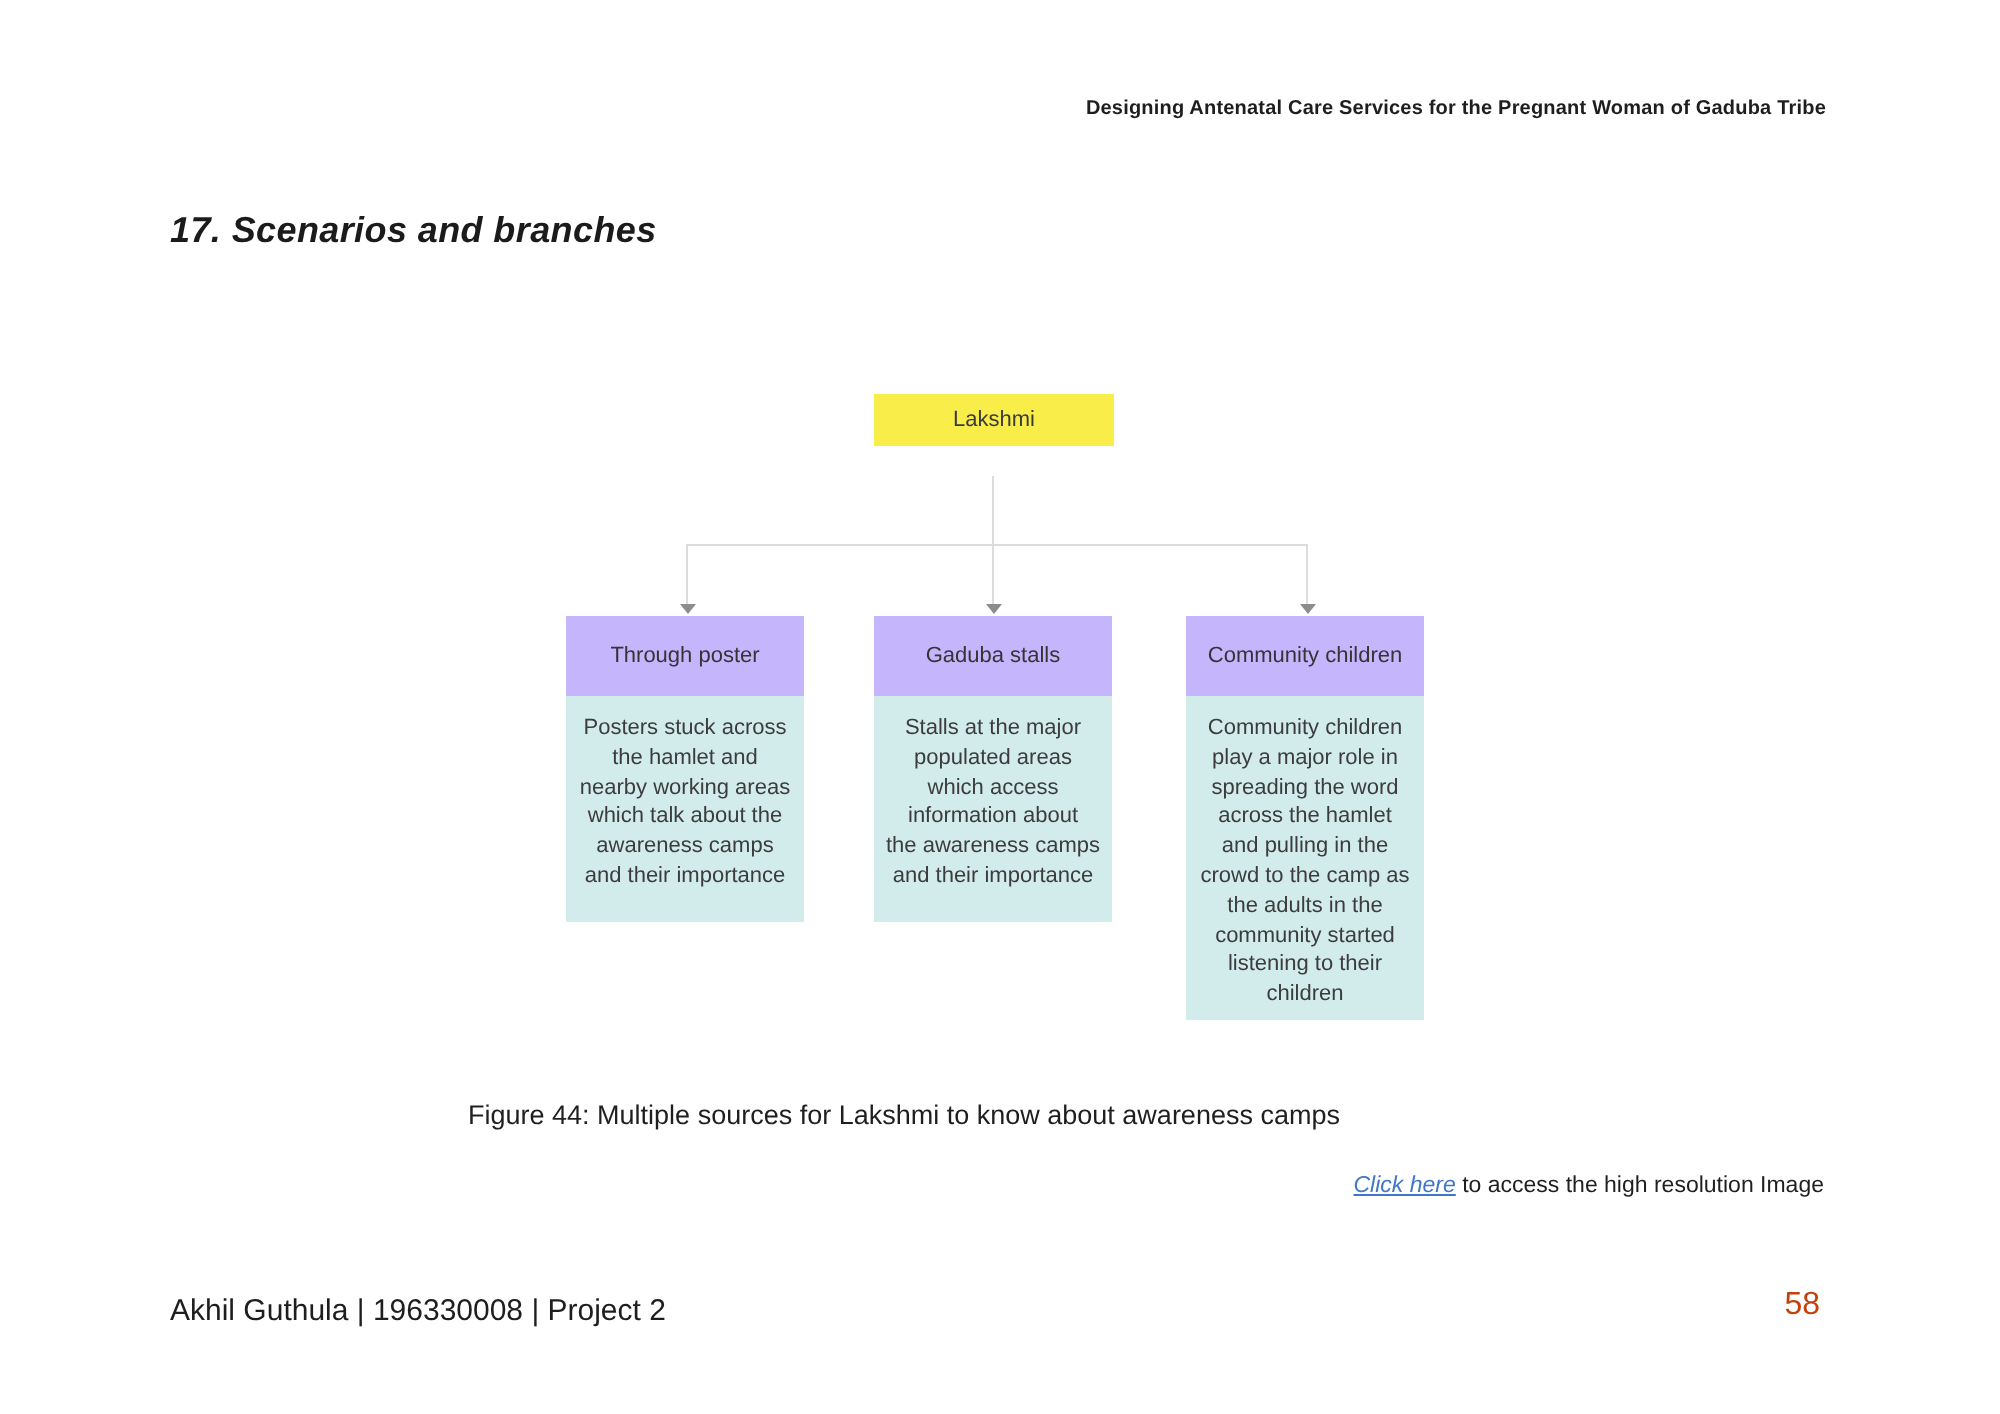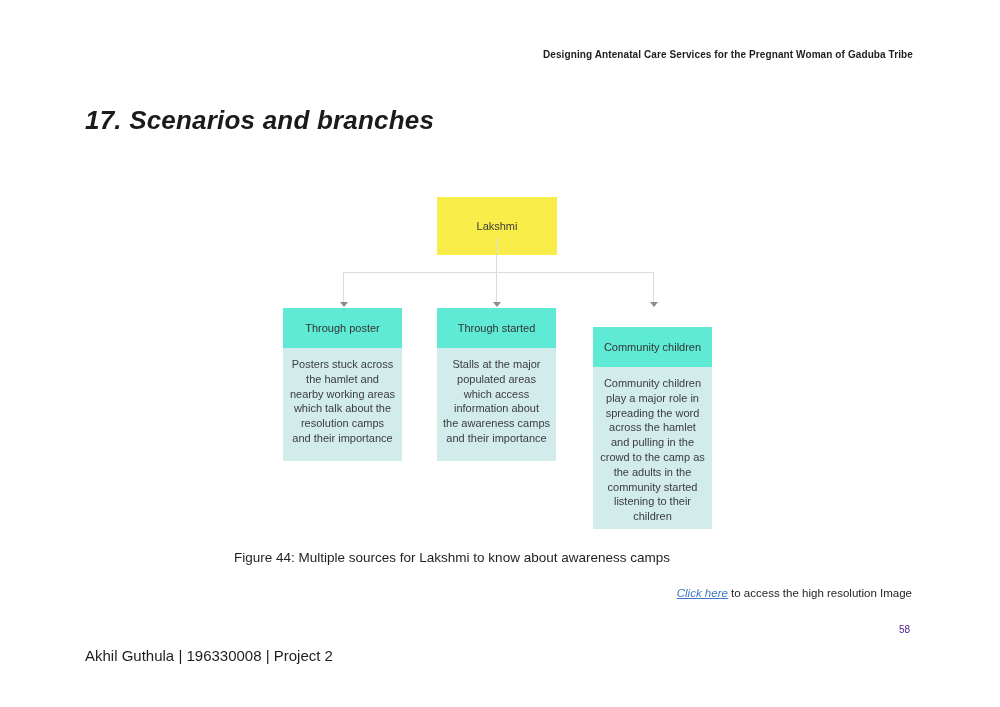--- a/index.html
+++ b/index.html
@@ -8,50 +8,50 @@
   .page {
     position:relative; width:1000px; height:707px; background:#ffffff;
     overflow:hidden; margin:0 auto;
   }
   .running-header {
     position:absolute; top:49px; right:87px;
     font-size:10px; font-weight:bold; color:#1e1e1e; letter-spacing:0.1px;
   }
   .page-title {
     position:absolute; left:85px; top:105px;
-    font-size:26px; font-weight:bold; font-style:italic; color:#1b1b1b;
+    font-size:18px; font-weight:bold; font-style:italic; color:#1b1b1b;
     letter-spacing:0.2px;
   }
   
   .diagram { position:absolute; left:0; top:0; width:1000px; height:560px; }
   .root-node {
-    position:absolute; left:437px; top:197px; width:120px; height:58px;
+    position:absolute; left:437px; top:197px; width:120px; height:26px;
     background:#f9ed49; display:flex; align-items:center; justify-content:center;
     font-size:11px; color:#3a3a3a;text-align:right;
   }
   .conn { position:absolute; background:#dcdcdc; }
   .conn.v-root { left:496px; top:238px; width:1px; height:34px; }
   .conn.h-main { left:343px; top:272px; width:311px; height:1px; }
   .conn.v-d1 { left:343px; top:272px; width:1px; height:30px; }
   .conn.v-d2 { left:496px; top:272px; width:1px; height:30px; }
   .conn.v-d3 { left:653px; top:272px; width:1px; height:30px; }
   .arrowhead {
     position:absolute; width:0; height:0;
     border-left:4px solid transparent; border-right:4px solid transparent;
     border-top:5px solid #8c8c8c;
   }
   .arrowhead.a1 { left:340px; top:302px; }
   .arrowhead.a2 { left:493px; top:302px; }
   .arrowhead.a3 { left:650px; top:302px; }
   .node { position:absolute; top:308px; width:119px; }
   .node.n1 { left:283px; }
   .node.n2 { left:437px; }
-  .node.n3 { left:593px;margin-top:19px; }
+  .node.n3 { left:593px; }
   .node-header {
-    height:40px; background:#5eead4; display:flex; align-items:center; justify-content:center;
+    height:40px; background:#c4b5fd; display:flex; align-items:center; justify-content:center;
     font-size:11px; color:#343434; text-align:center;
   }
   .node-body {
     background:#d2ebeb; padding:9px 2px 4px 2px; text-align:center;
     font-size:11px; line-height:14.8px; color:#3c3c3c; white-space:pre-line;
   }
   .node.n1 .node-body, .node.n2 .node-body { height:113px; }
   .node.n3 .node-body { height:162px; }
   
   .figure-caption {
@@ -61,21 +61,21 @@
   .hires-line {
     position:absolute; top:587px; right:88px; font-size:11.5px; color:#1f1f1f;
   }
   .hires-link {
     color:#3f76c8; font-style:italic; text-decoration:underline; cursor:pointer;padding-left:36px;
   }
   .footer-text {
     position:absolute; left:85px; top:647px; font-size:15px; font-weight:normal; color:#1e1e1e;
   }
   .page-number {
-    position:absolute; right:90px; top:624px; font-size:10px; color:#4c1d95;
+    position:absolute; right:90px; top:644px; font-size:16px; color:#c2410c;
   }
 </style>
 </head>
 <body>
 
 <div class="page">
 
   <div class="running-header">Designing Antenatal Care Services for the Pregnant Woman of Gaduba Tribe</div>
 
   <div class="page-title">17. Scenarios and branches</div>
@@ -94,26 +94,26 @@
     <div class="arrowhead a1"></div>
     <div class="arrowhead a2"></div>
     <div class="arrowhead a3"></div>
 
     <div class="node n1">
       <div class="node-header">Through poster</div>
       <div class="node-body">Posters stuck across
 the hamlet and
 nearby working areas
 which talk about the
-resolution camps
+awareness camps
 and their importance</div>
     </div>
 
     <div class="node n2">
-      <div class="node-header">Through started</div>
+      <div class="node-header">Gaduba stalls</div>
       <div class="node-body">Stalls at the major
 populated areas
 which access
 information about
 the awareness camps
 and their importance</div>
     </div>
 
     <div class="node n3">
       <div class="node-header">Community children</div>

